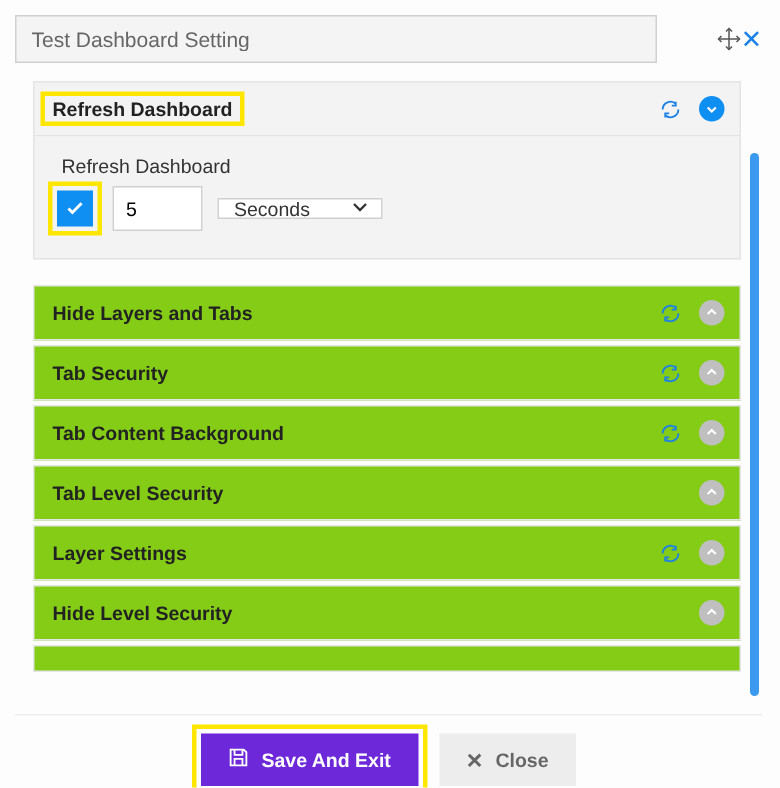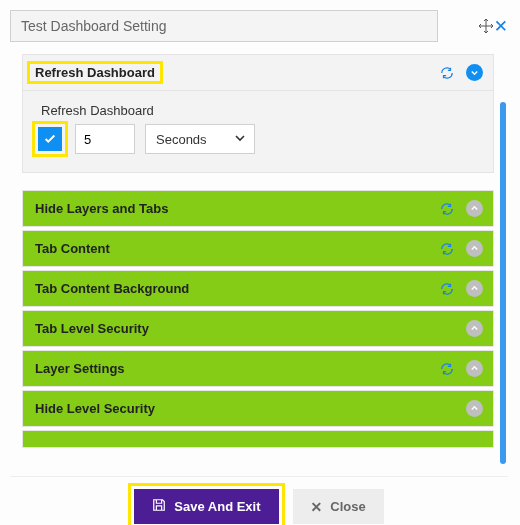--- a/index.html
+++ b/index.html
@@ -132,21 +132,21 @@
     width: 60px;
     height: 30px;
     border: 1px solid #d0d0d0;
     padding: 0 8px;
     font-size: 13px;
     background: #fff;
   }
   .select-wrap {
     position: relative;
     width: 110px;
-    height: 30px;
+    height: 14px;
     border: 1px solid #d0d0d0;
     background: #fff;
     display: flex;
     align-items: center;
     padding: 0 10px;
     font-size: 13px;
     cursor: pointer;
   }
   .select-wrap .chev {
     position: absolute;
@@ -170,21 +170,21 @@
     display: inline-flex;
     align-items: center;
     gap: 8px;
     padding: 9px 18px;
     font-size: 13px;
     font-weight: 600;
     cursor: pointer;
     border: none;
   }
   .btn-primary {
-    background: #4c1d95;
+    background: #6d28d9;
     color: #fff;
   }
   .btn-secondary {
     background: #ededed;
     color: #666;
   }
   .chk-high {
     outline: 3px solid #ffe600;
     padding: 3px;
     display: inline-flex;
@@ -269,21 +269,21 @@
             <svg width="9" height="9" viewBox="0 0 10 10">
               <path d="M2 6l3-3 3 3" fill="none" stroke="#fff" stroke-width="1.6"></path>
             </svg>
           </span>
       </span>
     </div>
   </div>
 
   <div class="panel">
     <div class="panel-header">
-      <span class="hdr-label">Tab Content</span>
+      <span class="hdr-label">Tab Security</span>
       <span class="hdr-icons">
         <span class="refresh-icon">
             <svg width="14" height="14" viewBox="0 0 16 16">
               <path d="M2 8a6 6 0 0 1 10.2-4.2M14 8a6 6 0 0 1-10.2 4.2M12 2v3h-3M4 14v-3h3" fill="none" stroke="#1a80e6" stroke-width="1.4"></path>
             </svg>
           </span>
         <span class="chev-circle chev-gray">
             <svg width="9" height="9" viewBox="0 0 10 10">
               <path d="M2 6l3-3 3 3" fill="none" stroke="#fff" stroke-width="1.6"></path>
             </svg>

